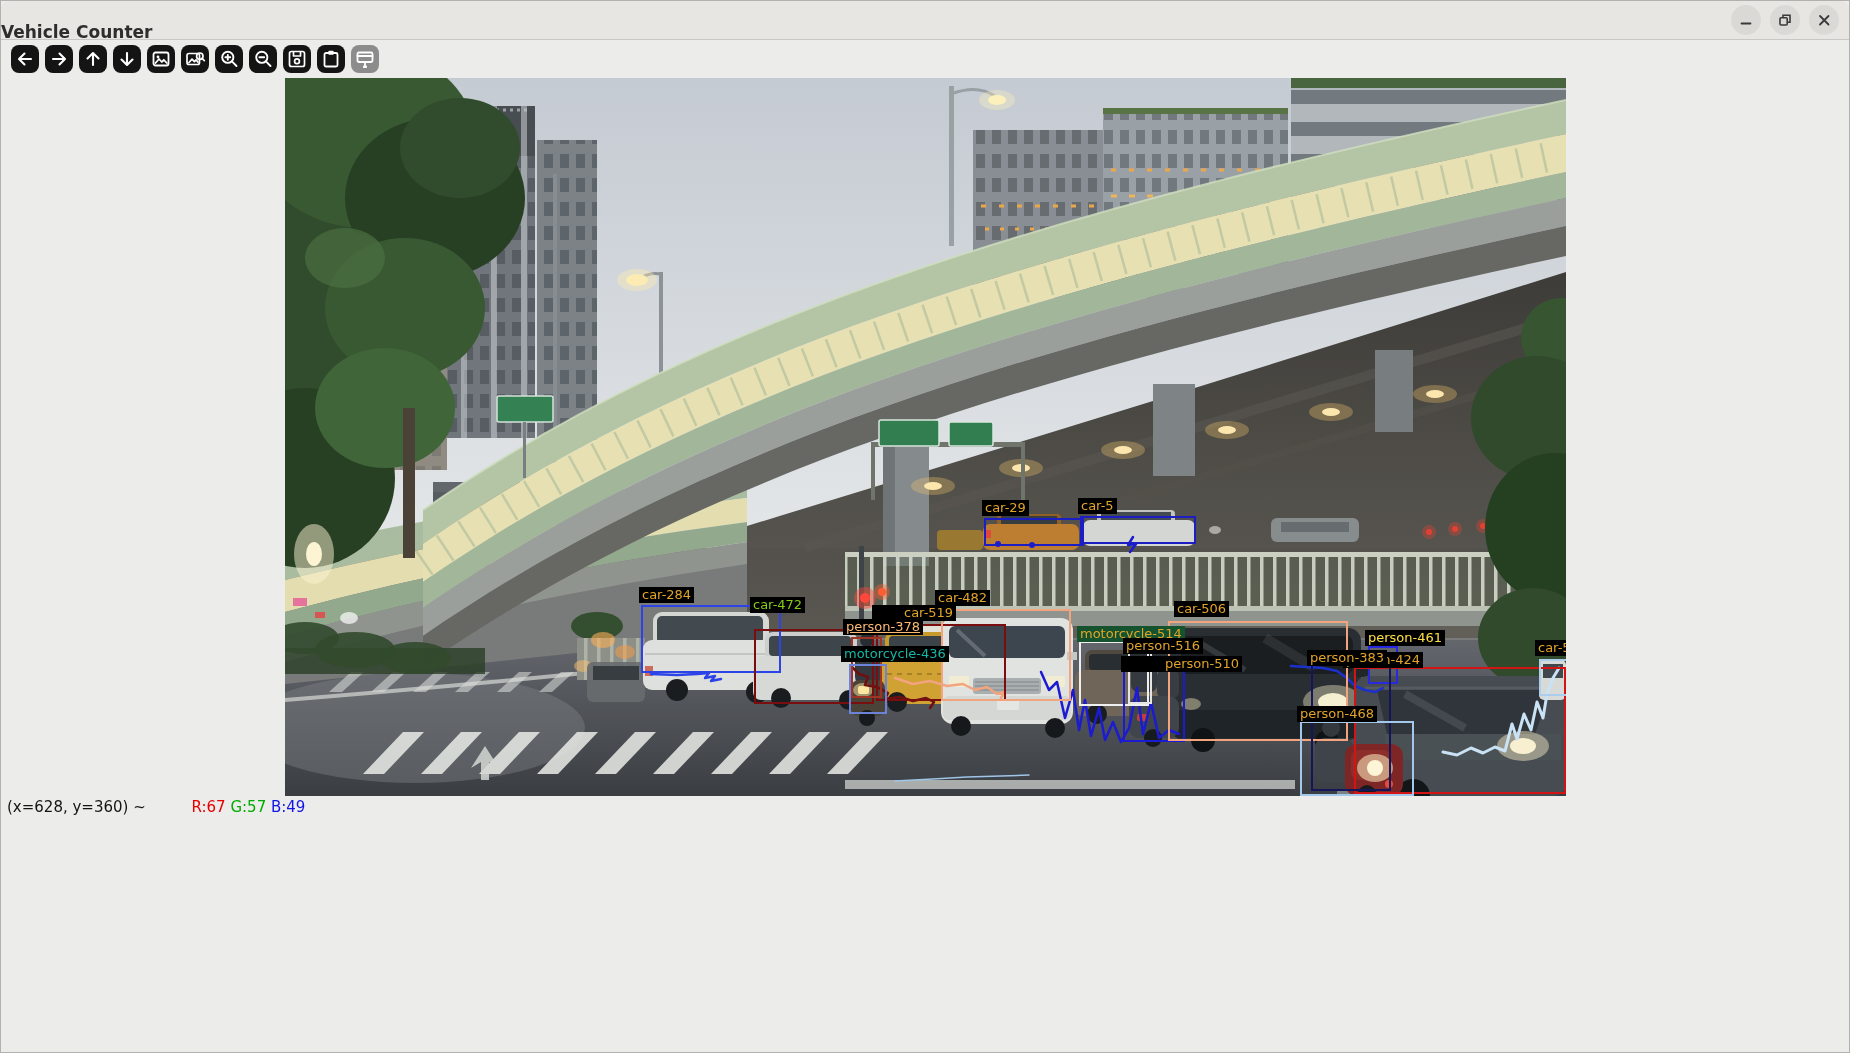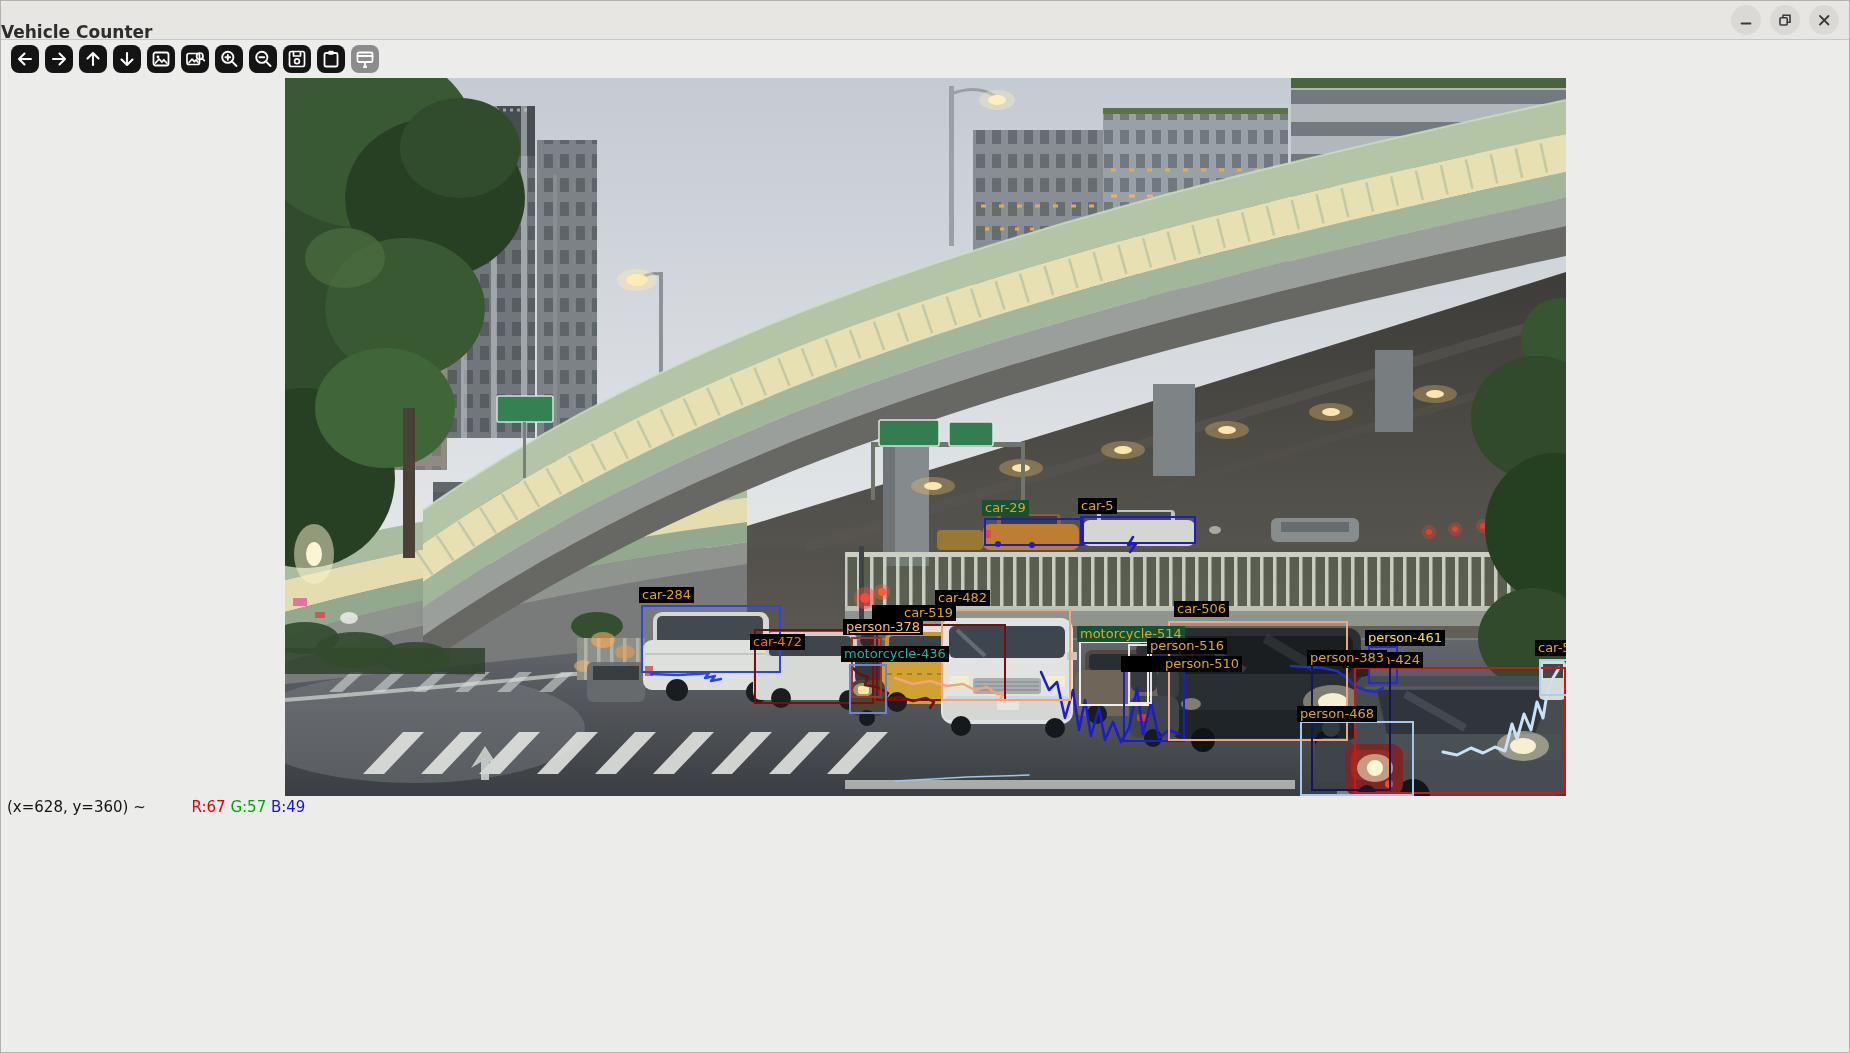--- a/index.html
+++ b/index.html
@@ -477,30 +477,30 @@
         <div class="dbox" style="left: 656px; top: 531px; width: 130px; height: 92px; border-color: rgb(242, 164, 127);"></div>
         <div class="dbox" style="left: 794px; top: 563px; width: 70px; height: 65px; border-color: rgb(239, 239, 239);"></div>
         <div class="dbox" style="left: 843px; top: 566px; width: 24px; height: 60px; border-color: rgb(228, 228, 228);"></div>
         <div class="dbox" style="left: 838px; top: 592px; width: 62px; height: 72px; border-color: rgb(27, 27, 210);"></div>
         <div class="dbox" style="left: 883px; top: 543px; width: 180px; height: 120px; border-color: rgb(242, 164, 127);"></div>
         <div class="dbox" style="left: 1083px; top: 568px; width: 30px; height: 38px; border-color: rgb(40, 40, 224);"></div>
         <div class="dbox" style="left: 1069px; top: 589px; width: 212px; height: 127px; border-color: rgb(210, 20, 20);"></div>
         <div class="dbox" style="left: 1026px; top: 585px; width: 80px; height: 128px; border-color: rgb(21, 21, 92);"></div>
         <div class="dbox" style="left: 1015px; top: 643px; width: 114px; height: 75px; border-color: rgb(164, 200, 236);"></div>
         <div class="dbox" style="left: 1254px; top: 581px; width: 30px; height: 37px; border-color: rgb(171, 206, 238);"></div>
-        <div class="dlabel" style="left: 697px; top: 422px; color: rgb(226, 164, 42); background: #14532d;">car-29</div>
+        <div class="dlabel" style="left: 697px; top: 422px; color: rgb(226, 164, 42); background: #000000;">car-29</div>
         <div class="dlabel" style="left: 793px; top: 420px; color: rgb(226, 164, 42); background: rgb(0, 0, 0);">car-5</div>
         <div class="dlabel" style="left: 354px; top: 509px; color: rgb(226, 164, 42); background: rgb(0, 0, 0);">car-284</div>
-        <div class="dlabel" style="left: 465px; top: 556px; color: #f97316; background: rgb(0, 0, 0);">car-472</div>
+        <div class="dlabel" style="left: 465px; top: 519px; color: #84cc16; background: rgb(0, 0, 0);">car-472</div>
         <div class="dlabel" style="left: 587px; top: 527px; color: rgb(226, 164, 42); background: rgb(0, 0, 0); padding-left: 32px;">car-519</div>
         <div class="dlabel" style="left: 558px; top: 541px; color: #fdba74; background: rgb(0, 0, 0); text-decoration: underline;">person-378</div>
         <div class="dlabel" style="left: 556px; top: 568px; color: #14b8a6; background: rgb(0, 0, 0);">motorcycle-436</div>
         <div class="dlabel" style="left: 650px; top: 512px; color: rgb(226, 164, 42); background: rgb(0, 0, 0);">car-482</div>
         <div class="dlabel" style="left: 792px; top: 548px; color: rgb(226, 164, 42); background: #14532d;">motorcycle-514</div>
-        <div class="dlabel" style="left: 862px; top: 560px; color: rgb(226, 164, 42); background: rgb(0, 0, 0);">person-516</div>
+        <div class="dlabel" style="left: 838px; top: 560px; color: rgb(226, 164, 42); background: rgb(0, 0, 0);">person-516</div>
         <div class="dlabel" style="left: 836px; top: 578px; color: rgb(226, 164, 42); background: rgb(0, 0, 0); padding-left: 44px;">person-510</div>
         <div class="dlabel" style="left: 889px; top: 523px; color: rgb(226, 164, 42); background: rgb(0, 0, 0);">car-506</div>
         <div class="dlabel" style="left: 1080px; top: 552px; color: #fde047; background: rgb(0, 0, 0);">person-461</div>
         <div class="dlabel" style="left: 1058px; top: 574px; color: rgb(226, 164, 42); background: rgb(0, 0, 0);">person-424</div>
         <div class="dlabel" style="left: 1022px; top: 572px; color: rgb(226, 164, 42); background: rgb(0, 0, 0);">person-383</div>
         <div class="dlabel" style="left: 1012px; top: 628px; color: rgb(226, 164, 42); background: rgb(0, 0, 0); text-align: right;">person-468</div>
         <div class="dlabel" style="left: 1250px; top: 562px; color: rgb(226, 164, 42); background: rgb(0, 0, 0);">car-5</div>
       </div>
   </div>
 

